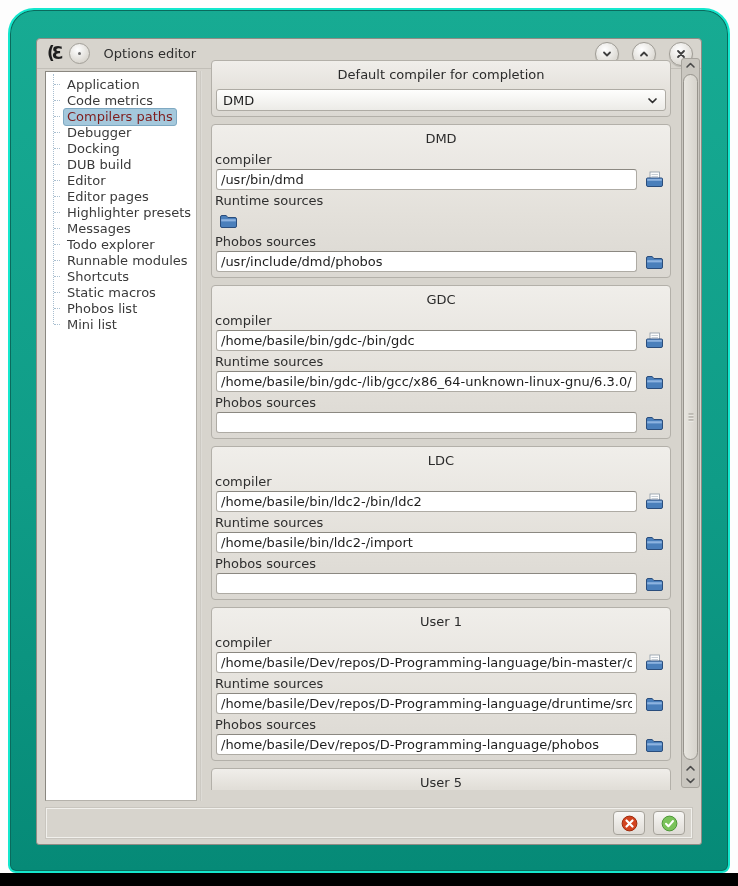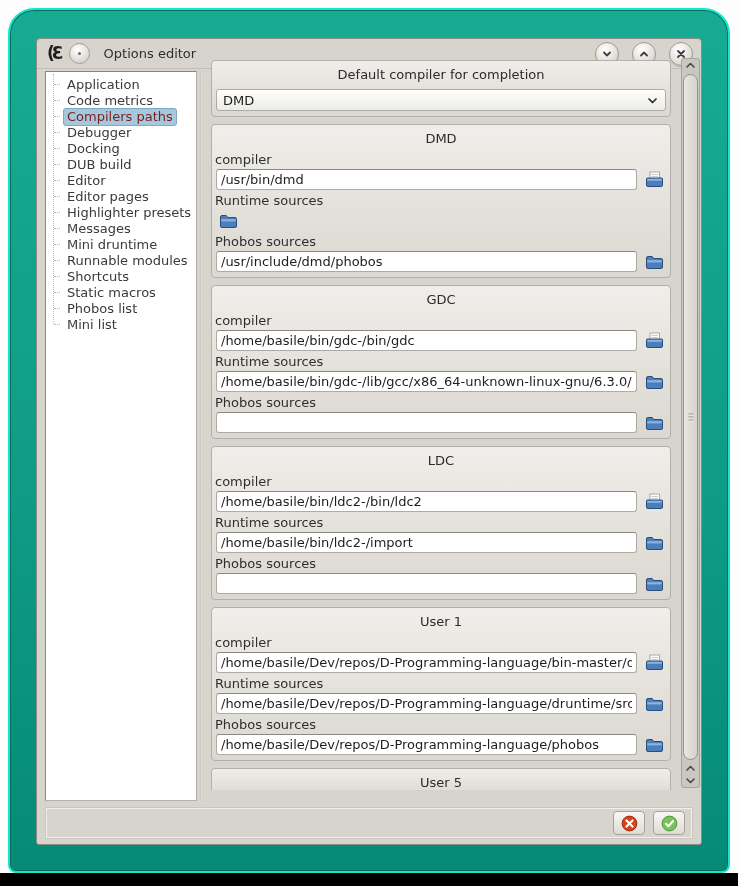--- a/index.html
+++ b/index.html
@@ -222,21 +222,21 @@
   <div class="tree-item"><span class="lbl">DUB build</span></div>
 
   <div class="tree-item"><span class="lbl">Editor</span></div>
 
   <div class="tree-item"><span class="lbl">Editor pages</span></div>
 
   <div class="tree-item"><span class="lbl">Highlighter presets</span></div>
 
   <div class="tree-item"><span class="lbl">Messages</span></div>
 
-  <div class="tree-item"><span class="lbl">Mini druntime</span></div>
+  <div class="tree-item"><span class="lbl">Todo explorer</span></div>
 
   <div class="tree-item"><span class="lbl">Runnable modules</span></div>
 
   <div class="tree-item"><span class="lbl">Shortcuts</span></div>
 
   <div class="tree-item"><span class="lbl">Static macros</span></div>
 
   <div class="tree-item"><span class="lbl">Phobos list</span></div>
 
   <div class="tree-item"><span class="lbl">Mini list</span></div>

